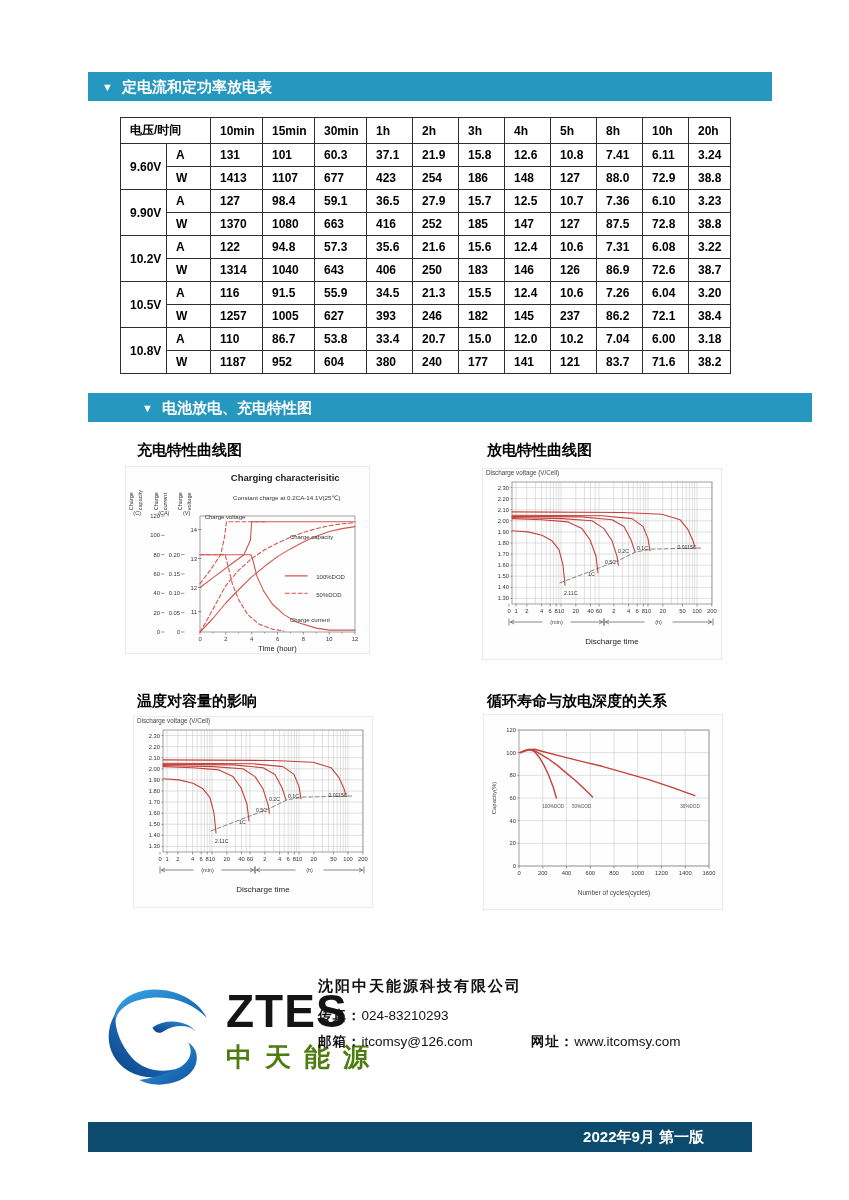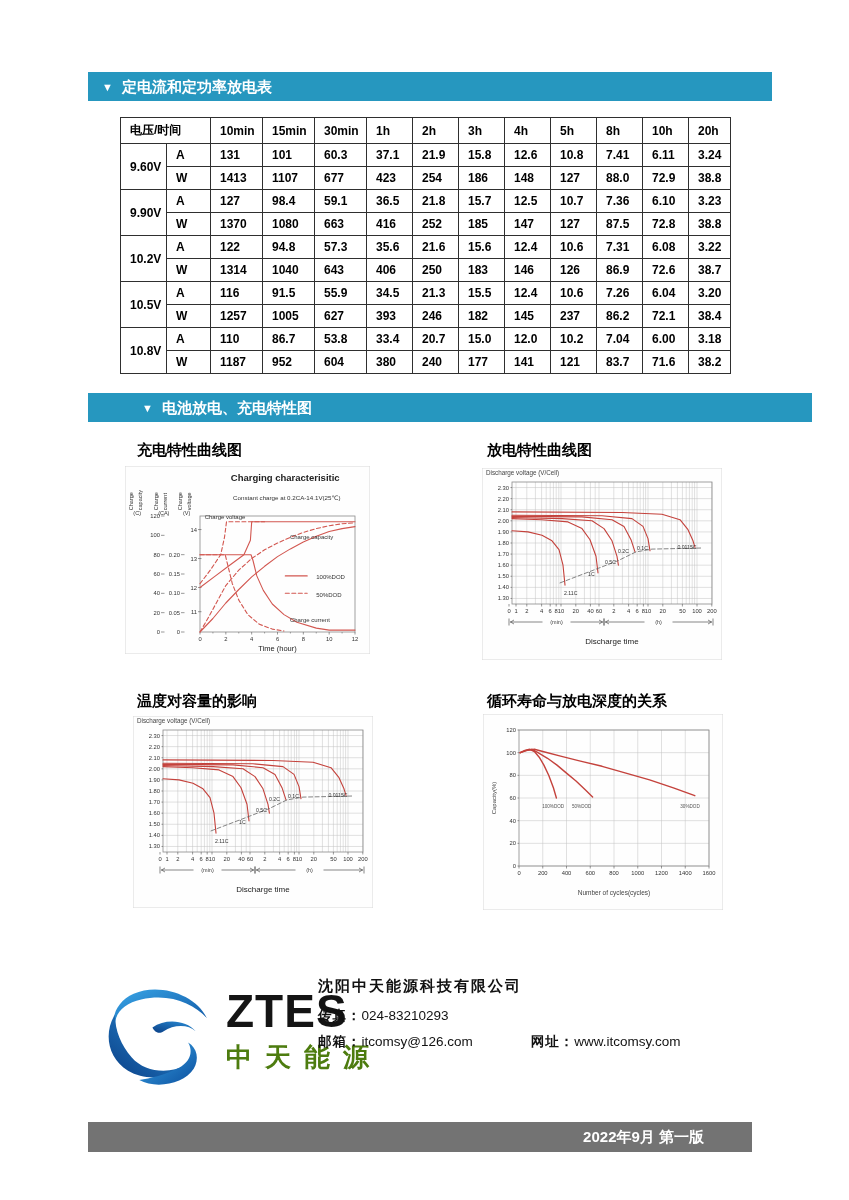--- a/index.html
+++ b/index.html
@@ -26,21 +26,21 @@
   .logo-icon{position:absolute;left:98px;top:978px;}
   .brand{position:absolute;left:226px;top:984px;font-size:46px;font-weight:bold;
          letter-spacing:1px;color:#141414;}
   .brand-cn{position:absolute;left:226px;top:1040px;font-size:26px;font-weight:bold;
          letter-spacing:13px;color:#4d7c0f;white-space:nowrap;}
   .info{position:absolute;left:318px;top:977px;width:440px;font-size:13.5px;color:#111;}
   .info .company{font-size:15px;font-weight:bold;margin-bottom:7px;letter-spacing:2px;}
   .info .line{line-height:26px;white-space:pre-wrap;}
   .info .lbl{font-weight:bold;letter-spacing:1px;}
   .info .lbl2{font-weight:bold;letter-spacing:1px;margin-left:58px;}
-  .footbar{position:absolute;left:88px;top:1122px;width:664px;height:30px;background:#737373;
+  .footbar{position:absolute;left:88px;top:1122px;width:664px;height:30px;background:#0c4a6e;
       color:#fff;font-size:15px;line-height:30px;text-align:right;box-sizing:border-box;
       padding-right:48px;font-weight:bold;}
 </style>
 </head>
 <body>
 
 <div class="page">
 
   <div class="bar" id="bar1">
     <span class="tri">▼</span><span>定电流和定功率放电表</span>
@@ -108,21 +108,21 @@
           <td>72.9</td>
           <td>38.8</td>
         </tr>
         <tr>
           <td rowspan="2">9.90V</td>
           <td>A</td>
           <td>127</td>
           <td>98.4</td>
           <td>59.1</td>
           <td>36.5</td>
-          <td>21.8</td>
+          <td>27.9</td>
           <td>15.7</td>
           <td>12.5</td>
           <td>10.7</td>
           <td>7.36</td>
           <td>6.10</td>
           <td>3.23</td>
         </tr>
         <tr>
           <td>W</td>
           <td>1370</td>

